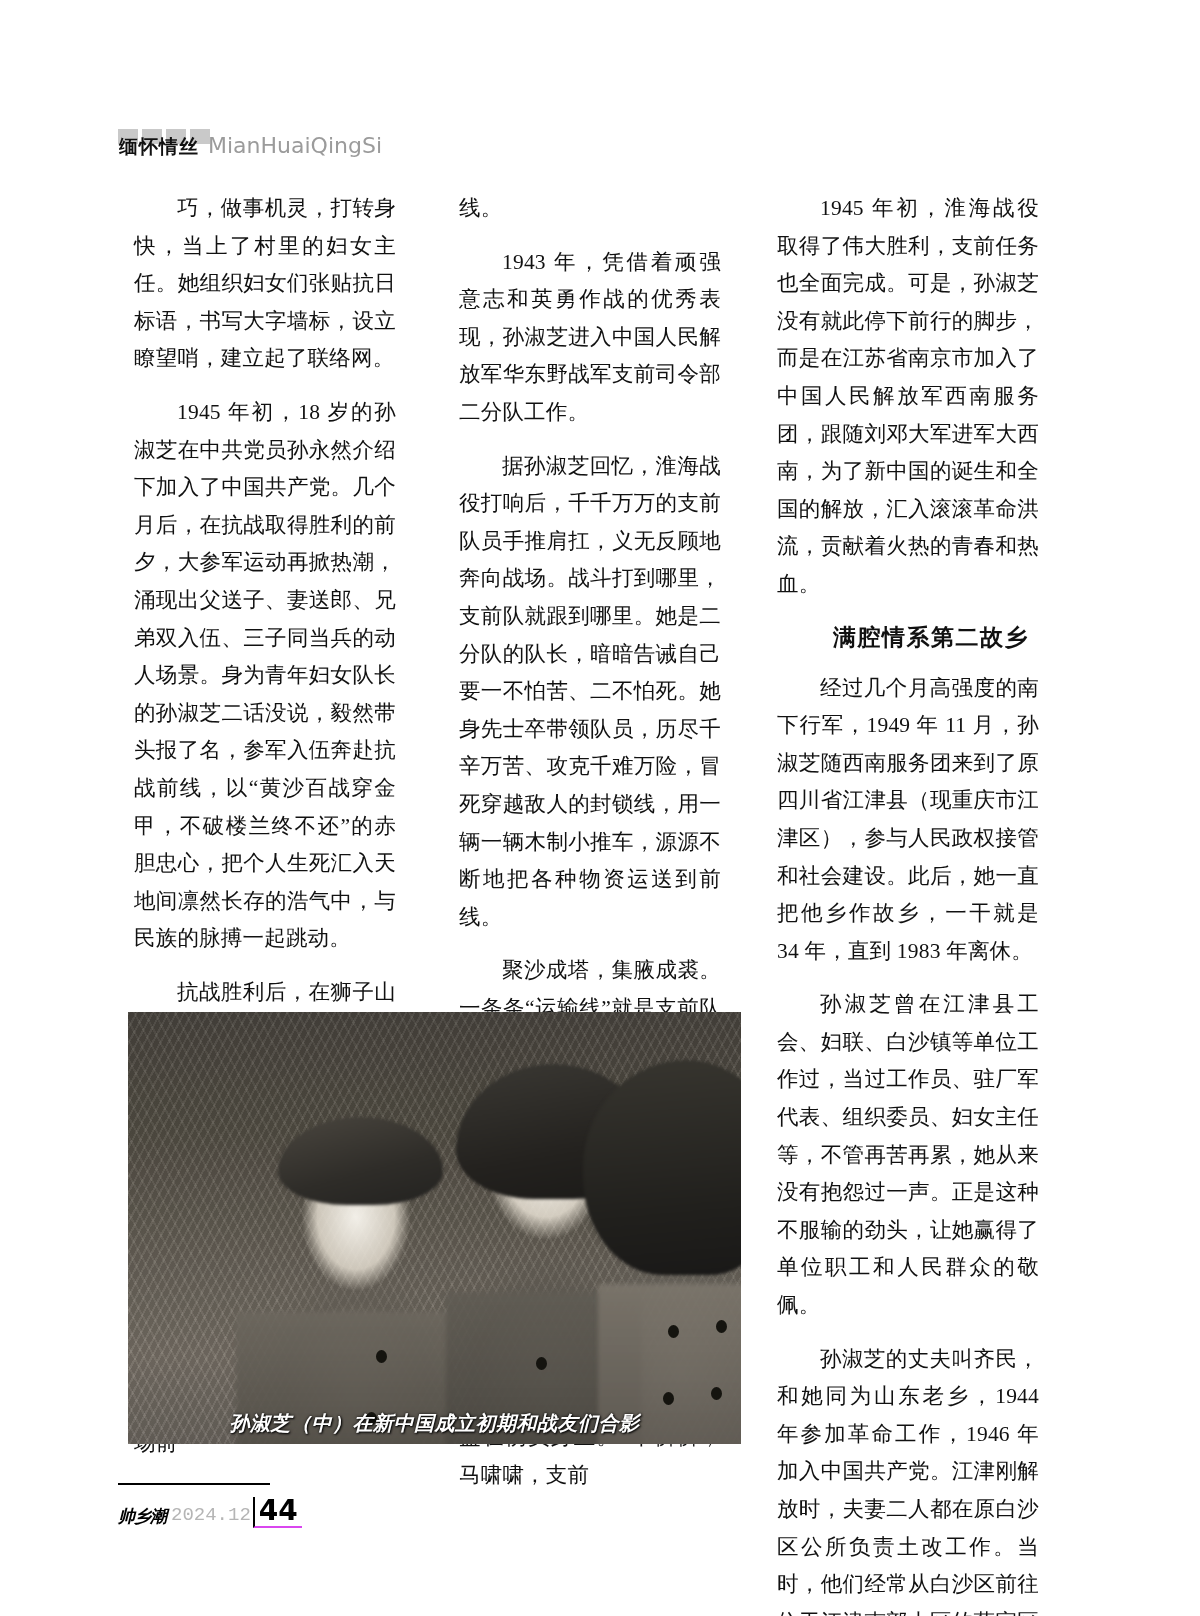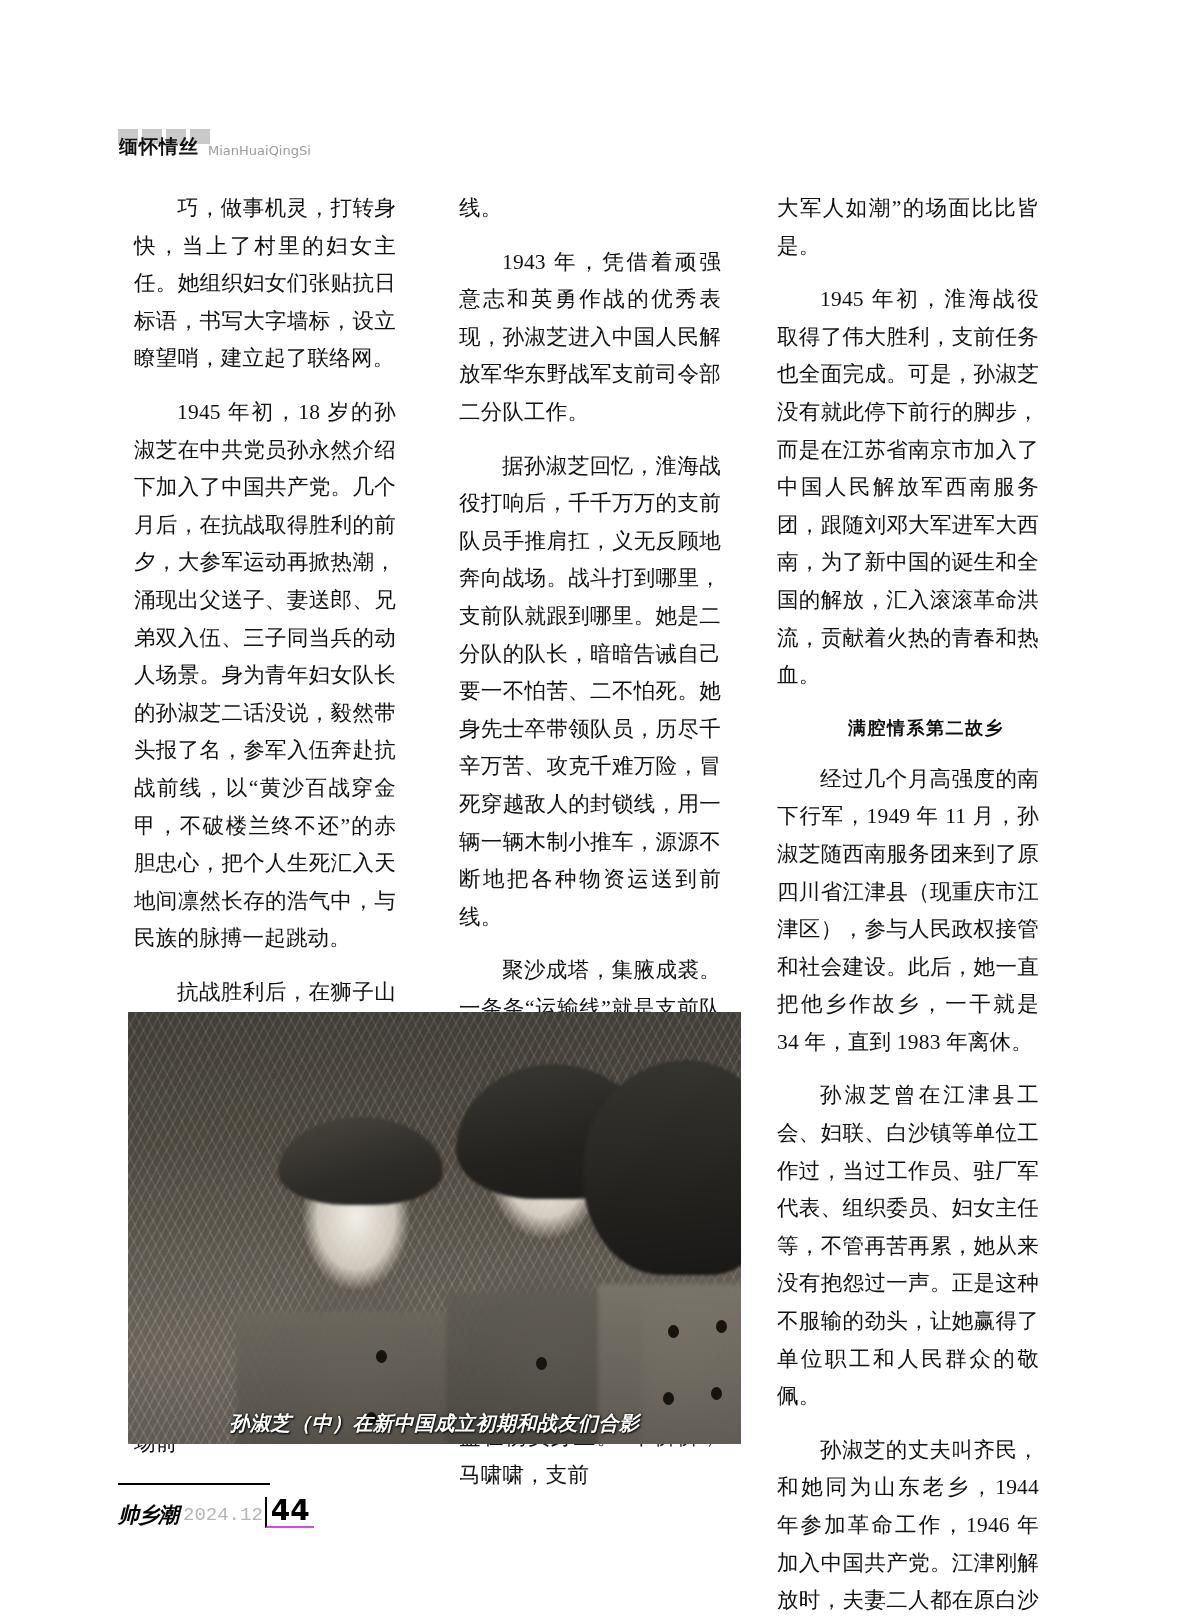--- a/index.html
+++ b/index.html
@@ -58,21 +58,21 @@
     width: 20px;
     height: 15px;
     background: #c9c9c9;
   }
   .runhead-cn span.t {
     position: relative;
     z-index: 1;
   }
   .runhead-py {
     font-family: "DejaVu Sans", "Liberation Sans", sans-serif;
-    font-size: 13px;
+    font-size: 22px;
     color: #9b9b9b;
     line-height: 1;
     padding-bottom: 1px;
     white-space: nowrap;
   }
 
   
   .col {
     position: absolute;
     top: 172px;
@@ -92,21 +92,21 @@
     margin: 16px;
     text-indent: 2em;
   }
   .col p.noindent { text-indent: 0; }
 
   .sec-heading {
     margin: 24px 0 22px 0;
     text-align: center;
     font-family: "DejaVu Sans", "Liberation Sans", sans-serif;
     font-weight: 700;
-    font-size: 18px;
+    font-size: 23px;
     letter-spacing: 1.5px;
     line-height: 34px;
     text-indent: 0;
   }
 
   
   .photo-wrap {
     position: absolute;
     left: 128px;
     top: 1010px;
@@ -203,21 +203,21 @@
     left: 118px;
     top: 1482px;
     height: 44px;
     display: flex;
     align-items: flex-end;
   }
   .footer-logo {
     font-family: "DejaVu Serif", "Liberation Serif", serif;
     font-weight: 700;
     font-style: italic;
-    font-size: 21px;
+    font-size: 17px;
     color: #000;
     line-height: 1;
     padding-bottom: 3px;
     letter-spacing: -1px;
     white-space: nowrap;
   }
   .footer-date {
     font-family: Liberation Mono, monospace;
     font-size: 19px;
     color: #b5b5b5;
@@ -271,21 +271,20 @@
 
   <div class="col" id="col2">
     <p class="noindent">线。</p>
     <p>1943 年，凭借着顽强意志和英勇作战的优秀表现，孙淑芝进入中国人民解放军华东野战军支前司令部二分队工作。</p>
     <p>据孙淑芝回忆，淮海战役打响后，千千万万的支前队员手推肩扛，义无反顾地奔向战场。战斗打到哪里，支前队就跟到哪里。她是二分队的队长，暗暗告诫自己要一不怕苦、二不怕死。她身先士卒带领队员，历尽千辛万苦、攻克千难万险，冒死穿越敌人的封锁线，用一辆一辆木制小推车，源源不断地把各种物资运送到前线。</p>
     <p>聚沙成塔，集腋成裘。一条条“运输线”就是支前队的“钢铁长城”，大参军运动再掀热潮，给予了前线指战员以巨大的鼓舞和力量。</p>
     <p>让孙淑芝印象特别深刻的是，她所在的支前队，要在前沿阵地抢运伤员，遇到上山爬坡，为了保持担架平衡，抬前杠的队员只能弓腰甚至爬行。遇到雨天，队员宁肯自己淋雨，也要把雨具盖在伤员身上。“车辚辚，马啸啸，支前</p>
   </div>
 
   <div class="col" id="col3">
-    <p class="noindent">大军人如潮”的场面比比皆是。</p>
     <p>1945 年初，淮海战役取得了伟大胜利，支前任务也全面完成。可是，孙淑芝没有就此停下前行的脚步，而是在江苏省南京市加入了中国人民解放军西南服务团，跟随刘邓大军进军大西南，为了新中国的诞生和全国的解放，汇入滚滚革命洪流，贡献着火热的青春和热血。</p>
     <p class="sec-heading">满腔情系第二故乡</p>
     <p>经过几个月高强度的南下行军，1949 年 11 月，孙淑芝随西南服务团来到了原四川省江津县（现重庆市江津区），参与人民政权接管和社会建设。此后，她一直把他乡作故乡，一干就是 34 年，直到 1983 年离休。</p>
     <p>孙淑芝曾在江津县工会、妇联、白沙镇等单位工作过，当过工作员、驻厂军代表、组织委员、妇女主任等，不管再苦再累，她从来没有抱怨过一声。正是这种不服输的劲头，让她赢得了单位职工和人民群众的敬佩。</p>
     <p>孙淑芝的丈夫叫齐民，和她同为山东老乡，1944 年参加革命工作，1946 年加入中国共产党。江津刚解放时，夫妻二人都在原白沙区公所负责土改工作。当时，他们经常从白沙区前往位于江津南部山区的蔡家区去开展工作。两地之间没有交通工具，夫妻俩就全程走路，用双脚去丈量近 50 公里的距离。好几年下来，两地间沿线的大地名、小地名，他们全都烂熟于心。</p>
 
   </div>
 
   <div class="photo-wrap">
     <div class="photo">

